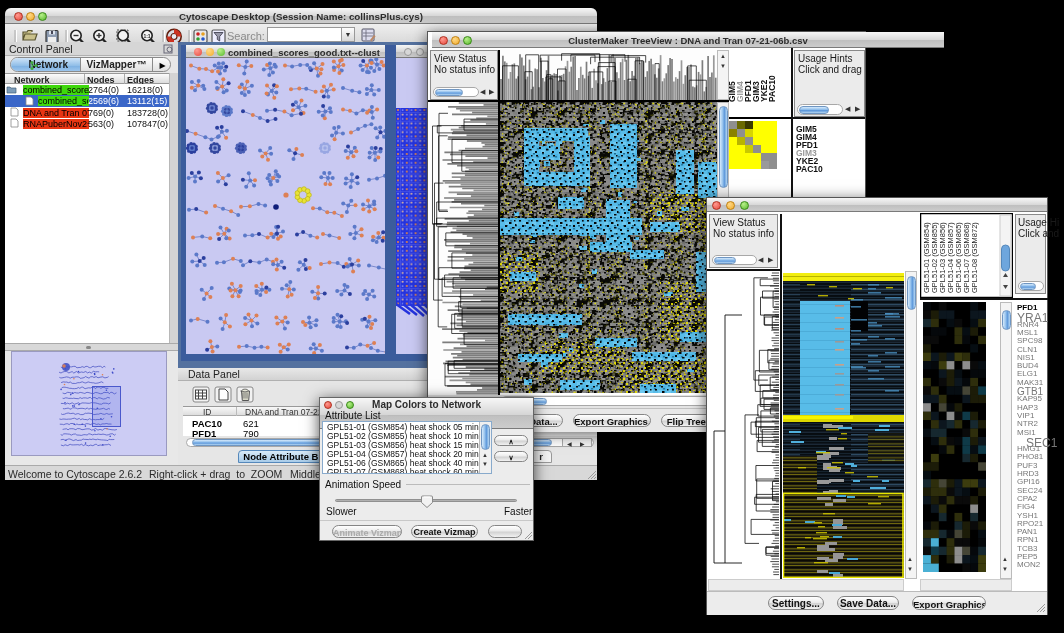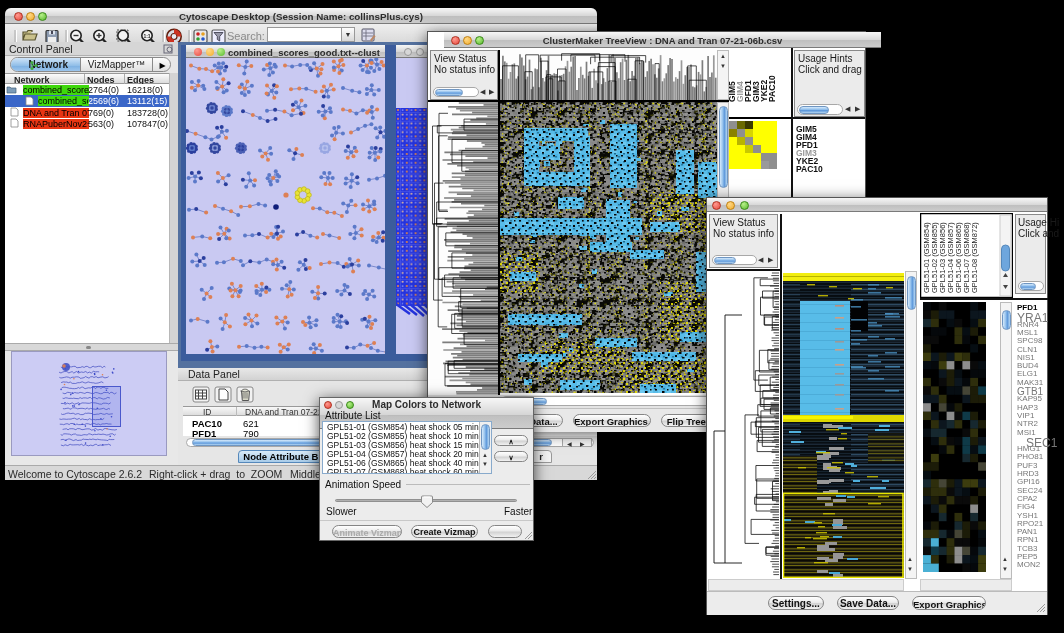--- a/index.html
+++ b/index.html
@@ -90,21 +90,21 @@
       </svg></div>
     <div class="a" style="left:0;top:48px;width:173px;height:417px;background:#e8e8e8">
       <div class="a" style="left:5px;top:1px;width:161px;height:15px;border:1px solid #8a8a8a;border-radius:8px;background:linear-gradient(#fdfdfd,#e0e0e0);overflow:hidden">
         <div class="a" style="left:0;top:0;width:70px;height:15px;background:linear-gradient(#cfe4f8,#92bfe8 50%,#7cb0e2 51%,#a8cdf0);border-right:1px solid #8a8a8a;font-size:10px;font-weight:bold;color:#1a1a1a;text-align:center;padding-top:1px">&nbsp;&nbsp;Network</div>
         <svg class="a" style="left:18px;top:2px" width="10" height="11">
           <circle cx="3" cy="2.5" r="1.6" fill="#4a4"></circle>
           <circle cx="3" cy="8.5" r="1.6" fill="#4a4"></circle>
           <circle cx="7" cy="5.5" r="1.6" fill="#4a4"></circle>
           <path d="M3,2.5 L3,8.5 M3,5.5 L7,5.5" stroke="#4a4" stroke-width="1"></path>
         </svg>
-        <div class="a" style="left:70px;top:1px;width:71px;font-size:10px;font-weight:normal;color:#222;text-align:center">VizMapper™</div>
+        <div class="a" style="left:70px;top:1px;width:71px;font-size:10px;font-weight:bold;color:#222;text-align:center">VizMapper™</div>
         <div class="a" style="left:141px;top:0;width:20px;height:15px;border-left:1px solid #8a8a8a;font-size:8px;text-align:center;padding-top:3px">▶</div>
       </div>
       <div class="a" style="left:0;top:17px;width:168px;height:11px;background:linear-gradient(#fbfbfb,#dcdcdc);border-top:1px solid #999;border-bottom:1px solid #999;font-size:9px;font-weight:bold;color:#222">
         <span class="a" style="left:9px;top:1px">Network</span>
         <span class="a" style="left:82px;top:1px">Nodes</span>
         <span class="a" style="left:122px;top:1px">Edges</span>
         <span class="a" style="left:79px;top:0;width:1px;height:10px;background:#aaa"></span>
         <span class="a" style="left:119px;top:0;width:1px;height:10px;background:#aaa"></span>
       </div>
       <div class="a" style="left:0;top:28px;width:164px;height:259px;background:#fff;font-size:9px;color:#111">
@@ -1263,21 +1263,21 @@
     <div class="a" style="left:0;top:457px;width:592px;height:15px;background:#d8d8d8;border-top:1px solid #aaa;font-size:10.5px;color:#2a2a2a">
       <span class="a" style="left:3px;top:2px">Welcome to Cytoscape 2.6.2</span>
       <span class="a" style="left:144px;top:2px">Right-click + drag&nbsp;&nbsp;to&nbsp;&nbsp;ZOOM</span>
       <span class="a" style="left:285px;top:2px">Middle-</span>
     </div>
     <svg class="a" style="left:583px;top:463px" width="9" height="9">
       <path d="M8,0 L0,8 M8,3 L3,8 M8,6 L6,8" stroke="#999" stroke-width="1"></path>
     </svg>
   </div>
 <div class="a" style="left:427px;top:31px;width:439px;height:400px;background:#fff;border:1px solid #555;z-index:2;box-shadow:0 3px 14px rgba(0,0,0,.65)">
-    <div class="a tbar" style="left:16px;top:0;width:437px;height:16px">
+    <div class="a tbar" style="left:4px;top:0;width:512px;height:16px">
       <div class="tl" style="left:7px;top:3.5px;width:9px;height:9px;background:radial-gradient(circle at 35% 30%,#ff9a90,#e6493d);border:.5px solid #b03020"></div>
       <div class="tl" style="left:19px;top:3.5px;width:9px;height:9px;background:radial-gradient(circle at 35% 30%,#ffd886,#f1ad2e);border:.5px solid #c08010"></div>
       <div class="tl" style="left:31px;top:3.5px;width:9px;height:9px;background:radial-gradient(circle at 35% 30%,#b8f08a,#58b82e);border:.5px solid #3a8a18"></div>
       <div class="ttxt" style="top:3px;font-size:9.5px">ClusterMaker TreeView : DNA and Tran 07-21-06b.csv</div>
     </div>
     <div class="gpan" style="left:2px;top:18px;width:68px;height:50px">
       <div class="a" style="left:3px;top:2px;font-size:10px">View Status</div>
       <div class="a" style="left:3px;top:13px;font-size:10px;white-space:nowrap;overflow:hidden;width:62px">No status info f</div>
       <div class="strack" style="left:2px;top:36px;width:46px;height:10px"></div>
       <div class="hpill" style="left:4px;top:37.5px;width:28px;height:7px"></div>

